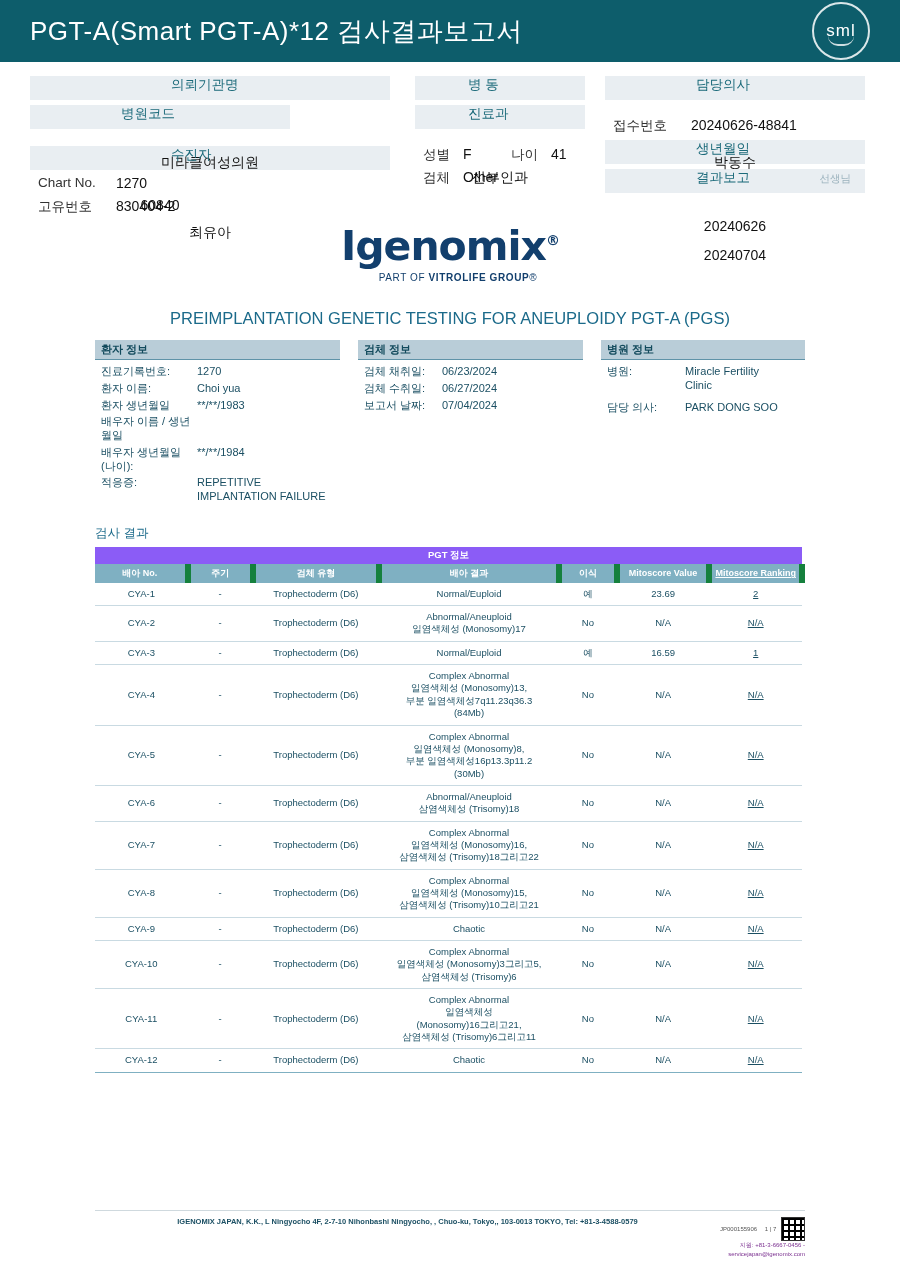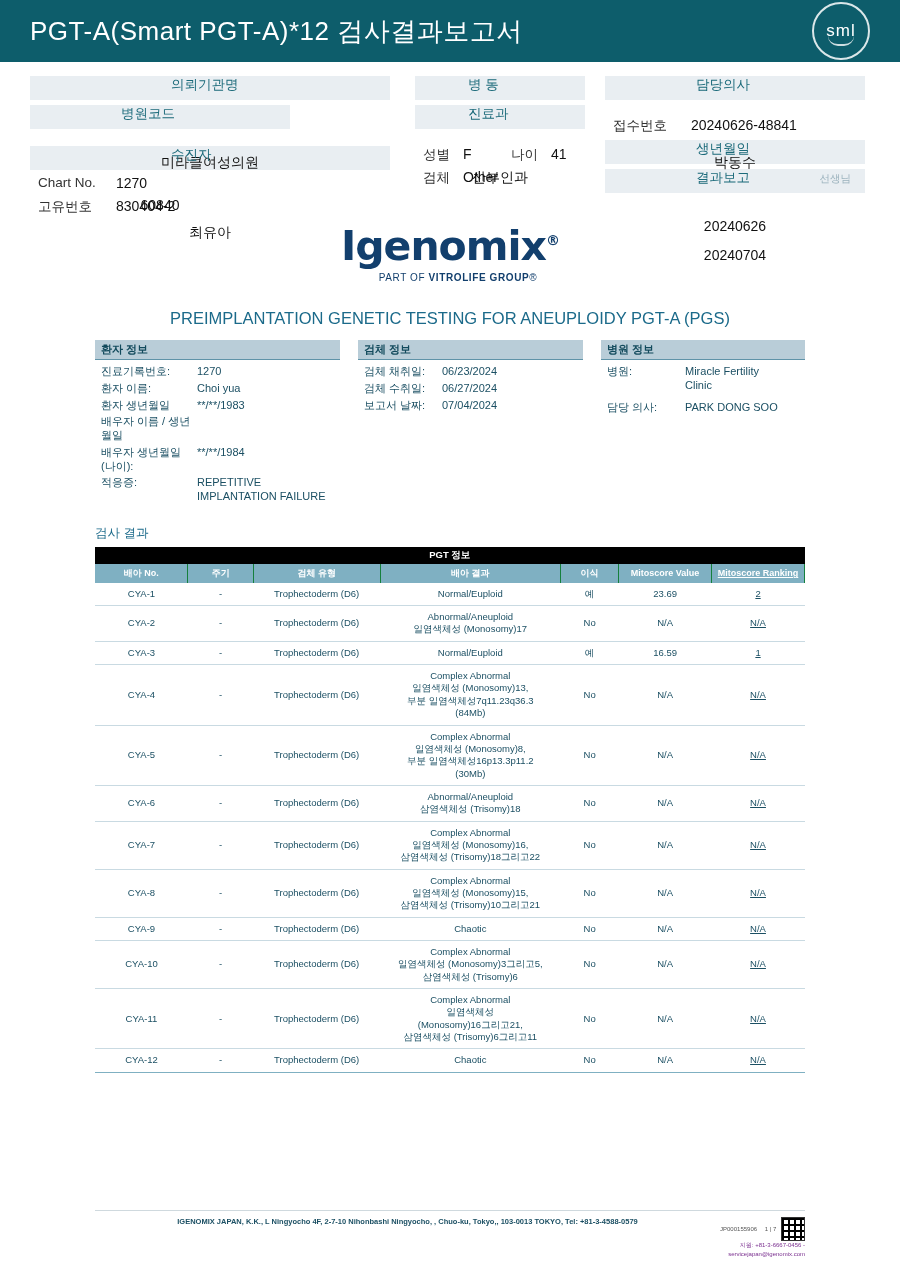--- a/index.html
+++ b/index.html
@@ -135,35 +135,35 @@
 
   
   table.results {
     margin:0 95px;
     width:710px;
     border-collapse:collapse;
     font-size:9.5px;
     color:#1b4f63;
   }
   table.results thead .top th {
-    background:#000000;
+    background:#8b5cf6;
     color:#fff;
     font-weight:bold;
     padding:2px;
     font-size:9.5px;
     text-align:center;
   }
   table.results thead .sub th {
     background:#7fb0c2;
     color:#fff;
     font-weight:bold;
     padding:3px 2px;
     text-align:center;
     font-size:9px;
-    border-right:1px solid #15803d;
+    border-right:6px solid #15803d;
   }
   table.results tbody td {
     text-align:center;
     padding:5px 3px;
     border-bottom:1px solid #c9dae2;
     line-height:1.3;
   }
   table.results tbody tr:last-child td { border-bottom:1px solid #7fb0c2; }
   .c-emb { width:88px; }
   .c-cyc { width:62px; }

